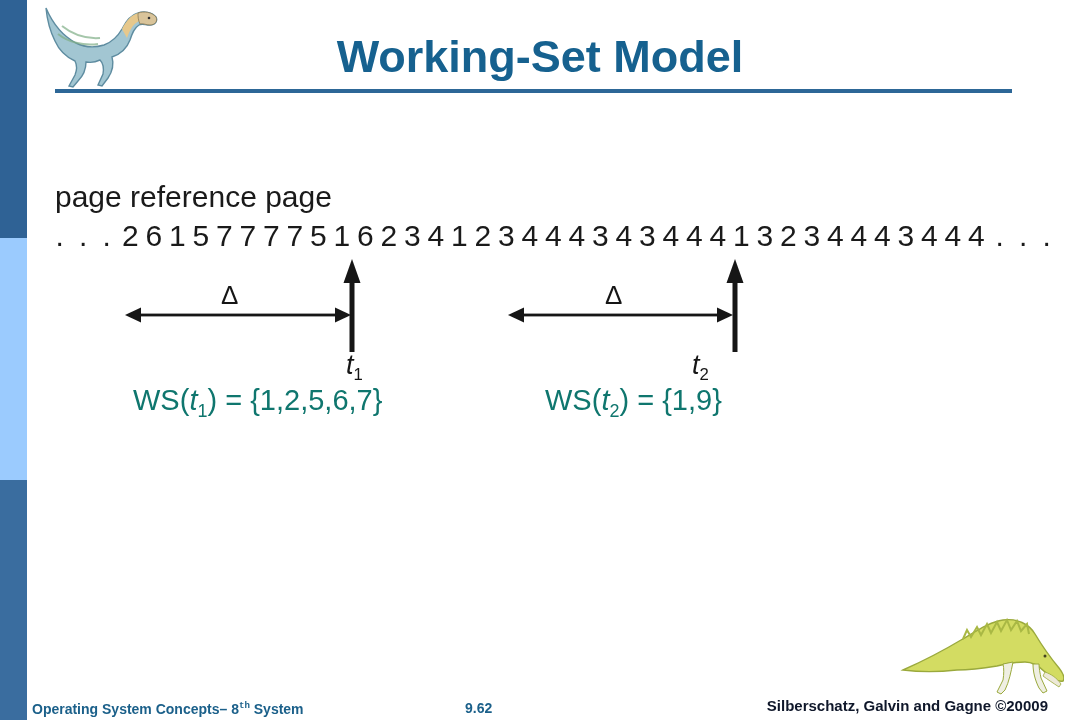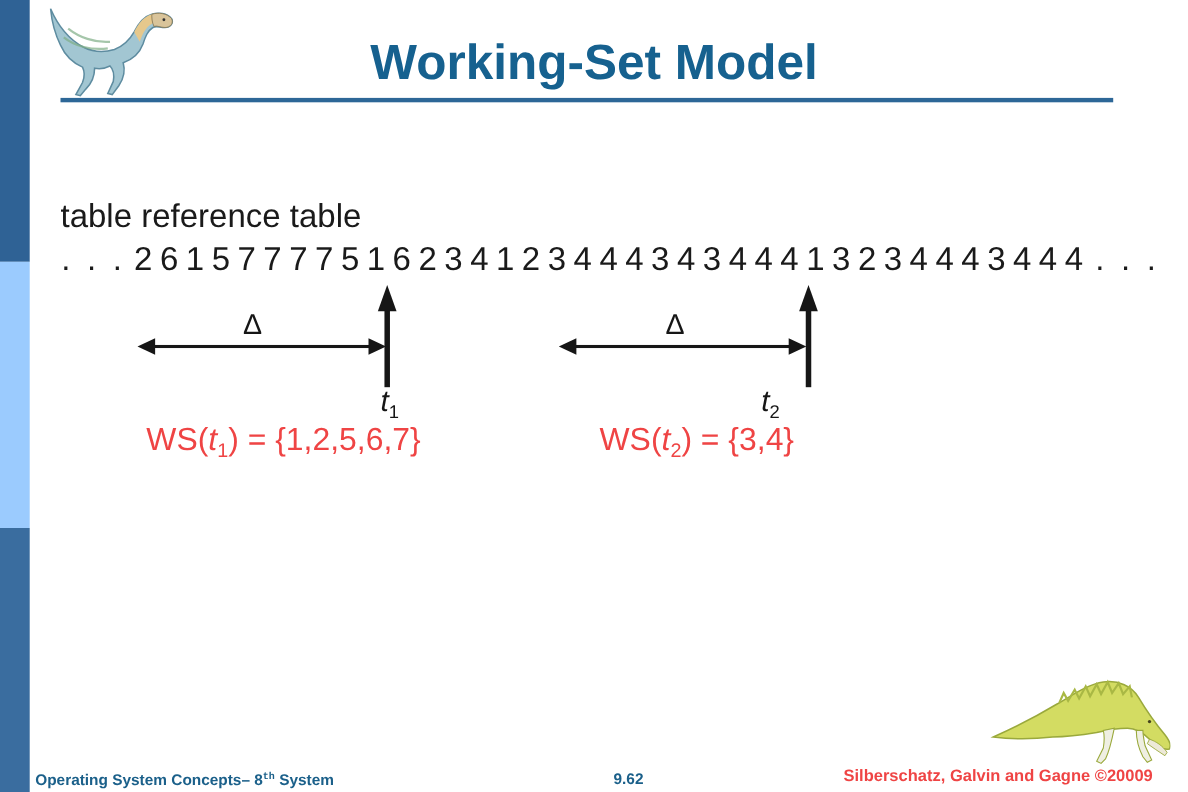--- a/index.html
+++ b/index.html
@@ -27,31 +27,31 @@
   .diagram-svg { position:absolute; width:250px; height:100px; }
   .svg-left { left:120px; top:256px; }
   .svg-right { left:498px; top:256px; }
   .delta { position:absolute; font-size:26px; color:#161616; }
   .delta-left { left:221px; top:280px; }
   .delta-right { left:605px; top:280px; }
   .t-label { position:absolute; font-size:27px; font-style:italic; color:#161616; }
   .t-left { left:346px; top:350px; }
   .t-right { left:692px; top:350px; }
   .t-label sub, .ws sub { font-size:0.62em; font-style:normal; }
-  .ws { position:absolute; font-size:29px; color:#ef4444; white-space:nowrap; }
+  .ws { position:absolute; font-size:29px; color:#0f766e; white-space:nowrap; }
   .ws-left { left:133px; top:384px; }
   .ws-right { left:545px; top:384px; }
   .ws .it, .t-label .it { font-style:italic; }
 
   
   .footer-book { position:absolute; left:32px; top:700px; font-size:14px; font-weight:bold; color:#1B608A; }
   .footer-book sup { font-size:0.65em;font-family:Liberation Mono, monospace; }
-  .footer-page { position:absolute; left:465px; top:700px; width:120px; text-align:right;
+  .footer-page { position:absolute; left:465px; top:700px; width:120px; text-align:left;
                  font-size:14px; font-weight:bold; color:#1B608A; }
-  .footer-authors { position:absolute; right:16px; top:697px; font-size:15px; font-weight:bold; color:#ef4444; }
+  .footer-authors { position:absolute; right:16px; top:697px; font-size:15px; font-weight:bold; color:#0f172a; }
 </style>
 </head>
 <body>
 
 <div class="slide">
 
   <div class="sidebar">
     <div class="seg-top"></div>
     <div class="seg-mid"></div>
     <div class="seg-bot"></div>
@@ -61,21 +61,21 @@
     <path d="M18,6 C24,20 33,33 48,41 C56,45 66,46 76,43 C84,40 90,34 94,27 C98,19 103,13 110,11 C116,9 124,10 128,15 C130,19 127,23 122,23 C117,23 114,21 111,23 C106,26 104,32 102,38 C99,46 93,52 84,55 C86,62 84,70 80,76 L74,84 L70,83 L75,72 C76,66 75,61 72,58 C68,60 63,61 58,60 C58,67 55,74 50,79 L45,85 L41,84 L47,73 C49,68 49,63 47,59 C38,55 31,48 27,39 C22,29 19,17 18,6 Z" fill="#A2C6D2" stroke="#5E8CA0" stroke-width="1.4"></path>
     <path d="M94,27 C98,19 103,13 110,11 C114,10 119,10 123,12 C119,16 113,17 108,21 C103,25 101,31 99,36 Z" fill="#E6C88C" stroke="none"></path>
     <path d="M110,11 C116,9 124,10 128,15 C130,19 127,23 122,23 C118,23 115,21 112,22 C110,18 110,14 110,11 Z" fill="#D9C49A" stroke="#8A7A55" stroke-width="0.8"></path>
     <path d="M30,32 C40,40 55,44 70,42 M34,24 C44,32 58,37 72,36" stroke="#7FAE86" stroke-width="2" fill="none" opacity="0.7"></path>
     <circle cx="121" cy="16" r="1.3" fill="#333333"></circle>
   </svg>
 
   <div class="title">Working-Set Model</div>
   <div class="title-rule"></div>
 
-  <div class="prt-label">table reference table</div>
+  <div class="prt-label">page reference page</div>
 
   <div class="sequence">
       <span>.</span>
       <span>.</span>
       <span>.</span>
       <span>2</span>
       <span>6</span>
       <span>1</span>
       <span>5</span>
       <span>7</span>
@@ -132,21 +132,21 @@
     <polygon points="237,3 228.5,27 245.5,27" fill="#161616"></polygon>
   </svg>
 
   <div class="delta delta-left">Δ</div>
   <div class="delta delta-right">Δ</div>
 
   <div class="t-label t-left"><span class="it">t</span><sub>1</sub></div>
   <div class="t-label t-right"><span class="it">t</span><sub>2</sub></div>
 
   <div class="ws ws-left"><span>WS(</span><span class="it">t</span><sub>1</sub><span>) = </span><span>{1,2,5,6,7}</span></div>
-  <div class="ws ws-right"><span>WS(</span><span class="it">t</span><sub>2</sub><span>) = </span><span>{3,4}</span></div>
+  <div class="ws ws-right"><span>WS(</span><span class="it">t</span><sub>2</sub><span>) = </span><span>{1,9}</span></div>
 
   <svg class="dino-bottom" viewBox="0 0 185 88" aria-hidden="true">
     <path d="M10,62 C28,54 48,44 68,32 C82,24 96,14 110,12 C124,10 136,16 142,26 C148,36 156,48 166,60 C170,65 172,70 170,73 C165,74 158,70 152,64 C146,58 140,54 132,54 C122,54 112,56 104,58 C92,60 78,62 64,62 C46,64 26,64 10,62 Z" fill="#D3DC62" stroke="#9AA93C" stroke-width="1.4"></path>
     <path d="M70,31 L74,22 L78,29 L84,19 L88,27 L94,16 L98,25 L104,14 L108,23 L114,12 L118,22 L124,13 L128,23 L134,16 L136,26" fill="none" stroke="#A9B844" stroke-width="2"></path>
     <path d="M120,54 C118,64 116,74 112,82 L108,86 L104,84 L110,72 C111,66 111,60 110,56 Z" fill="#EFEFE2" stroke="#9AA93C" stroke-width="1"></path>
     <path d="M140,56 C140,64 142,72 146,80 L150,85 L154,83 L148,70 C147,65 146,60 146,56 Z" fill="#EFEFE2" stroke="#9AA93C" stroke-width="1"></path>
     <path d="M152,64 C158,66 164,70 168,76 L166,79 C160,75 154,71 150,68 Z" fill="#EDE9D8" stroke="#9AA93C" stroke-width="0.8"></path>
     <circle cx="152" cy="48" r="1.5" fill="#44431f"></circle>
   </svg>
 

